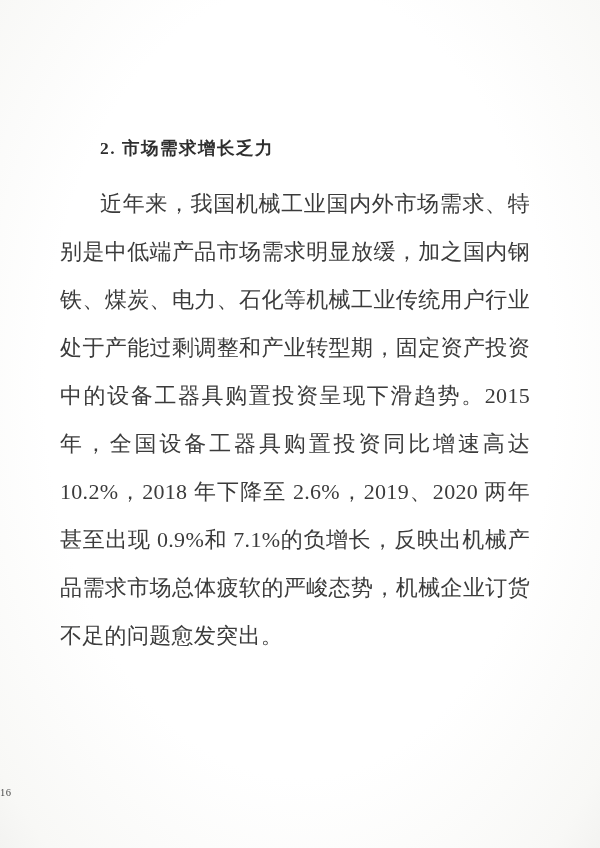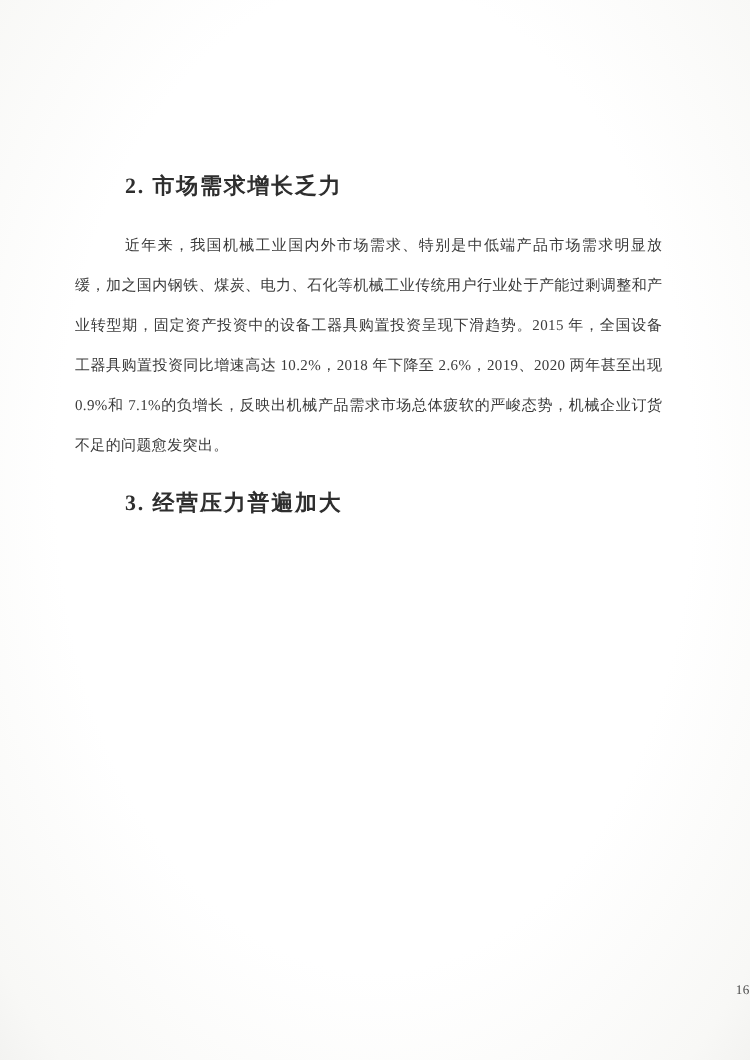--- a/index.html
+++ b/index.html
@@ -33,50 +33,49 @@
     line-height: 24px;
     font-weight: bold;
     color: #2e2e2e;
     letter-spacing: 1.5px;
   }
   .section + .section .section-heading {
     margin-top: 18px;
   }
   .body-paragraph {
     margin: 0 0 18px 0;
-    font-size: 12px;
-    line-height: 32px;
+    font-size: 22px;
+    line-height: 48px;
     letter-spacing: 0.3px;
     text-align: justify;
     text-justify: inter-ideograph;
     text-indent: 40px;
     color: #3b3b3b;
   }
   .page-footer {
     position: absolute;
     left: 0;
     bottom: 50px;
     width: 100%;
-    text-align: right;
+    text-align: left;
     font-size: 10.5px;
     color: #4b4b4b;
     letter-spacing: 0.5px;
   }
 </style>
 </head>
 <body>
 
 <div class="page">
   <div class="content">
 
     <section class="section">
       <h2 class="section-heading">2. 市场需求增长乏力</h2>
       <p class="body-paragraph">近年来，我国机械工业国内外市场需求、特别是中低端产品市场需求明显放缓，加之国内钢铁、煤炭、电力、石化等机械工业传统用户行业处于产能过剩调整和产业转型期，固定资产投资中的设备工器具购置投资呈现下滑趋势。2015 年，全国设备工器具购置投资同比增速高达 10.2%，2018 年下降至 2.6%，2019、2020 两年甚至出现 0.9%和 7.1%的负增长，反映出机械产品需求市场总体疲软的严峻态势，机械企业订货不足的问题愈发突出。</p>
     </section>
 
     <section class="section">
-      <h2 class="section-heading">3. 经营压力普遍加大</h2>
     </section>
 
   </div>
 
   <div class="page-footer">16</div>
 </div>
 
 </body></html>

